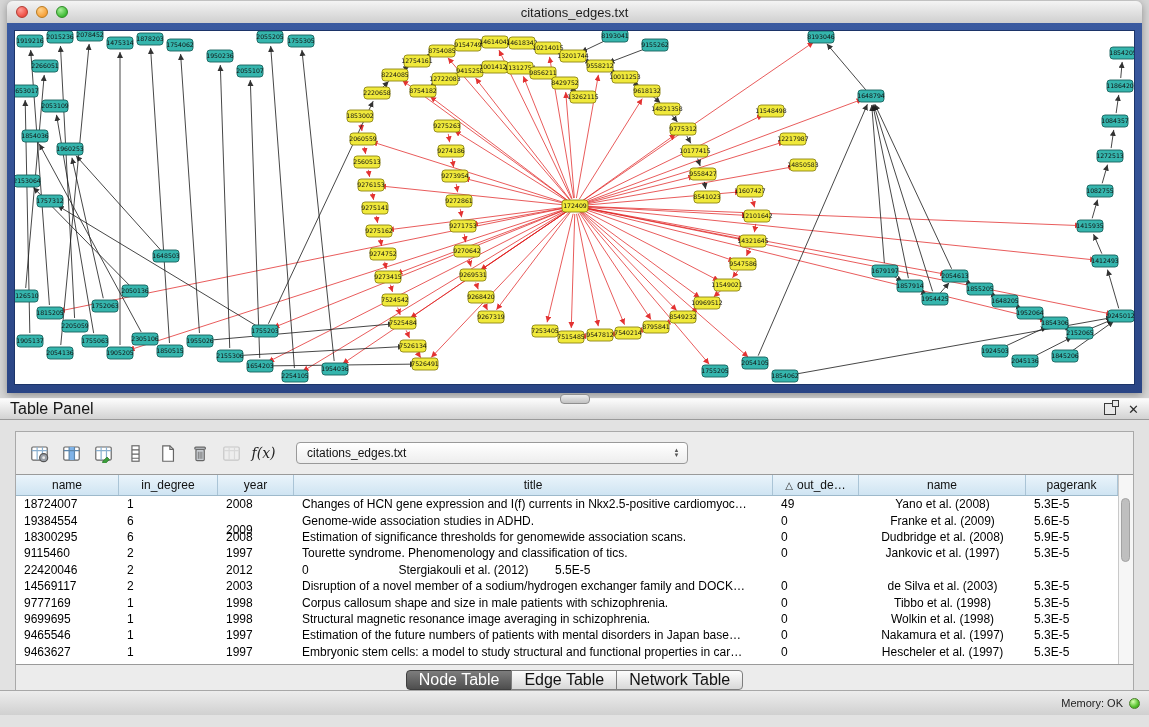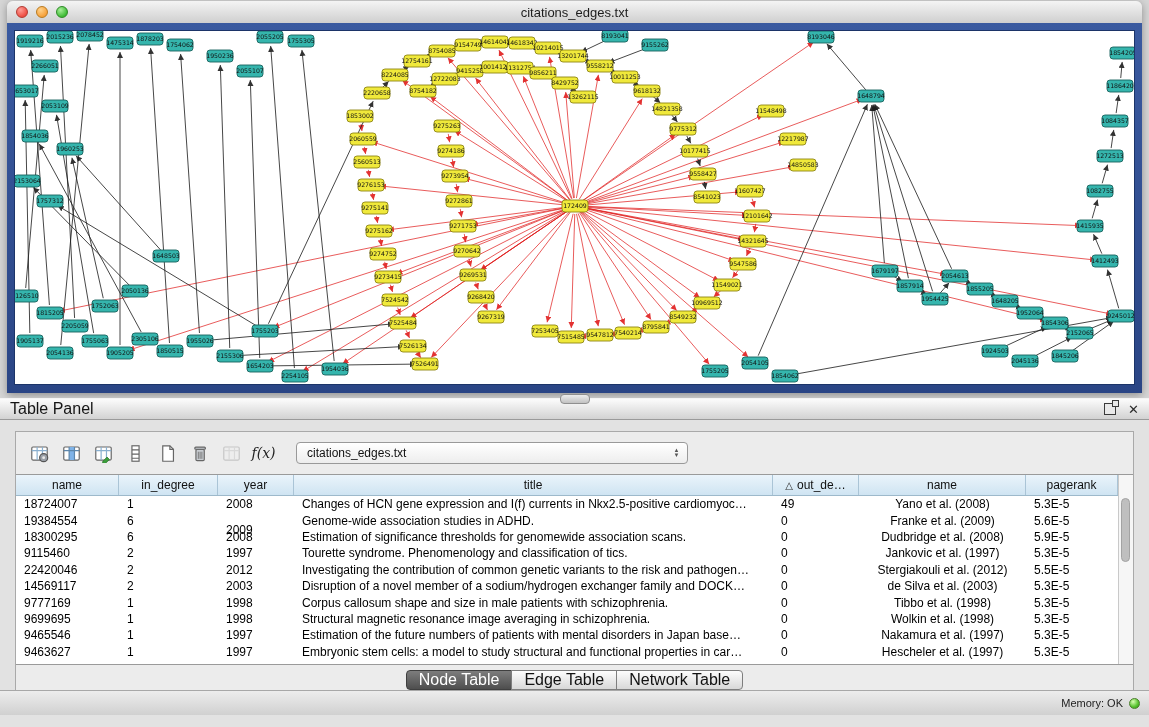--- a/index.html
+++ b/index.html
@@ -896,21 +896,20 @@
                 <div class="td" style="width: 76px;">1997</div>
                 <div class="td" style="width: 479px;">Tourette syndrome. Phenomenology and classification of tics.</div>
                 <div class="td" style="width: 86px;">0</div>
                 <div class="td center" style="width: 167px;">Jankovic et al. (1997)</div>
                 <div class="td" style="width: 92px;">5.3E-5</div>
               </div>
               <div class="tr">
                 <div class="td" style="width: 103px;">22420046</div>
                 <div class="td" style="width: 99px;">2</div>
                 <div class="td" style="width: 76px;">2012</div>
-                <div class="td" style="width: 479px;">Investigating the contribution of common genetic variants to the risk and pathogen…</div>
                 <div class="td" style="width: 86px;">0</div>
                 <div class="td center" style="width: 167px;">Stergiakouli et al. (2012)</div>
                 <div class="td" style="width: 92px;">5.5E-5</div>
               </div>
               <div class="tr">
                 <div class="td" style="width: 103px;">14569117</div>
                 <div class="td" style="width: 99px;">2</div>
                 <div class="td" style="width: 76px;">2003</div>
                 <div class="td" style="width: 479px;">Disruption of a novel member of a sodium/hydrogen exchanger family and DOCK…</div>
                 <div class="td" style="width: 86px;">0</div>

